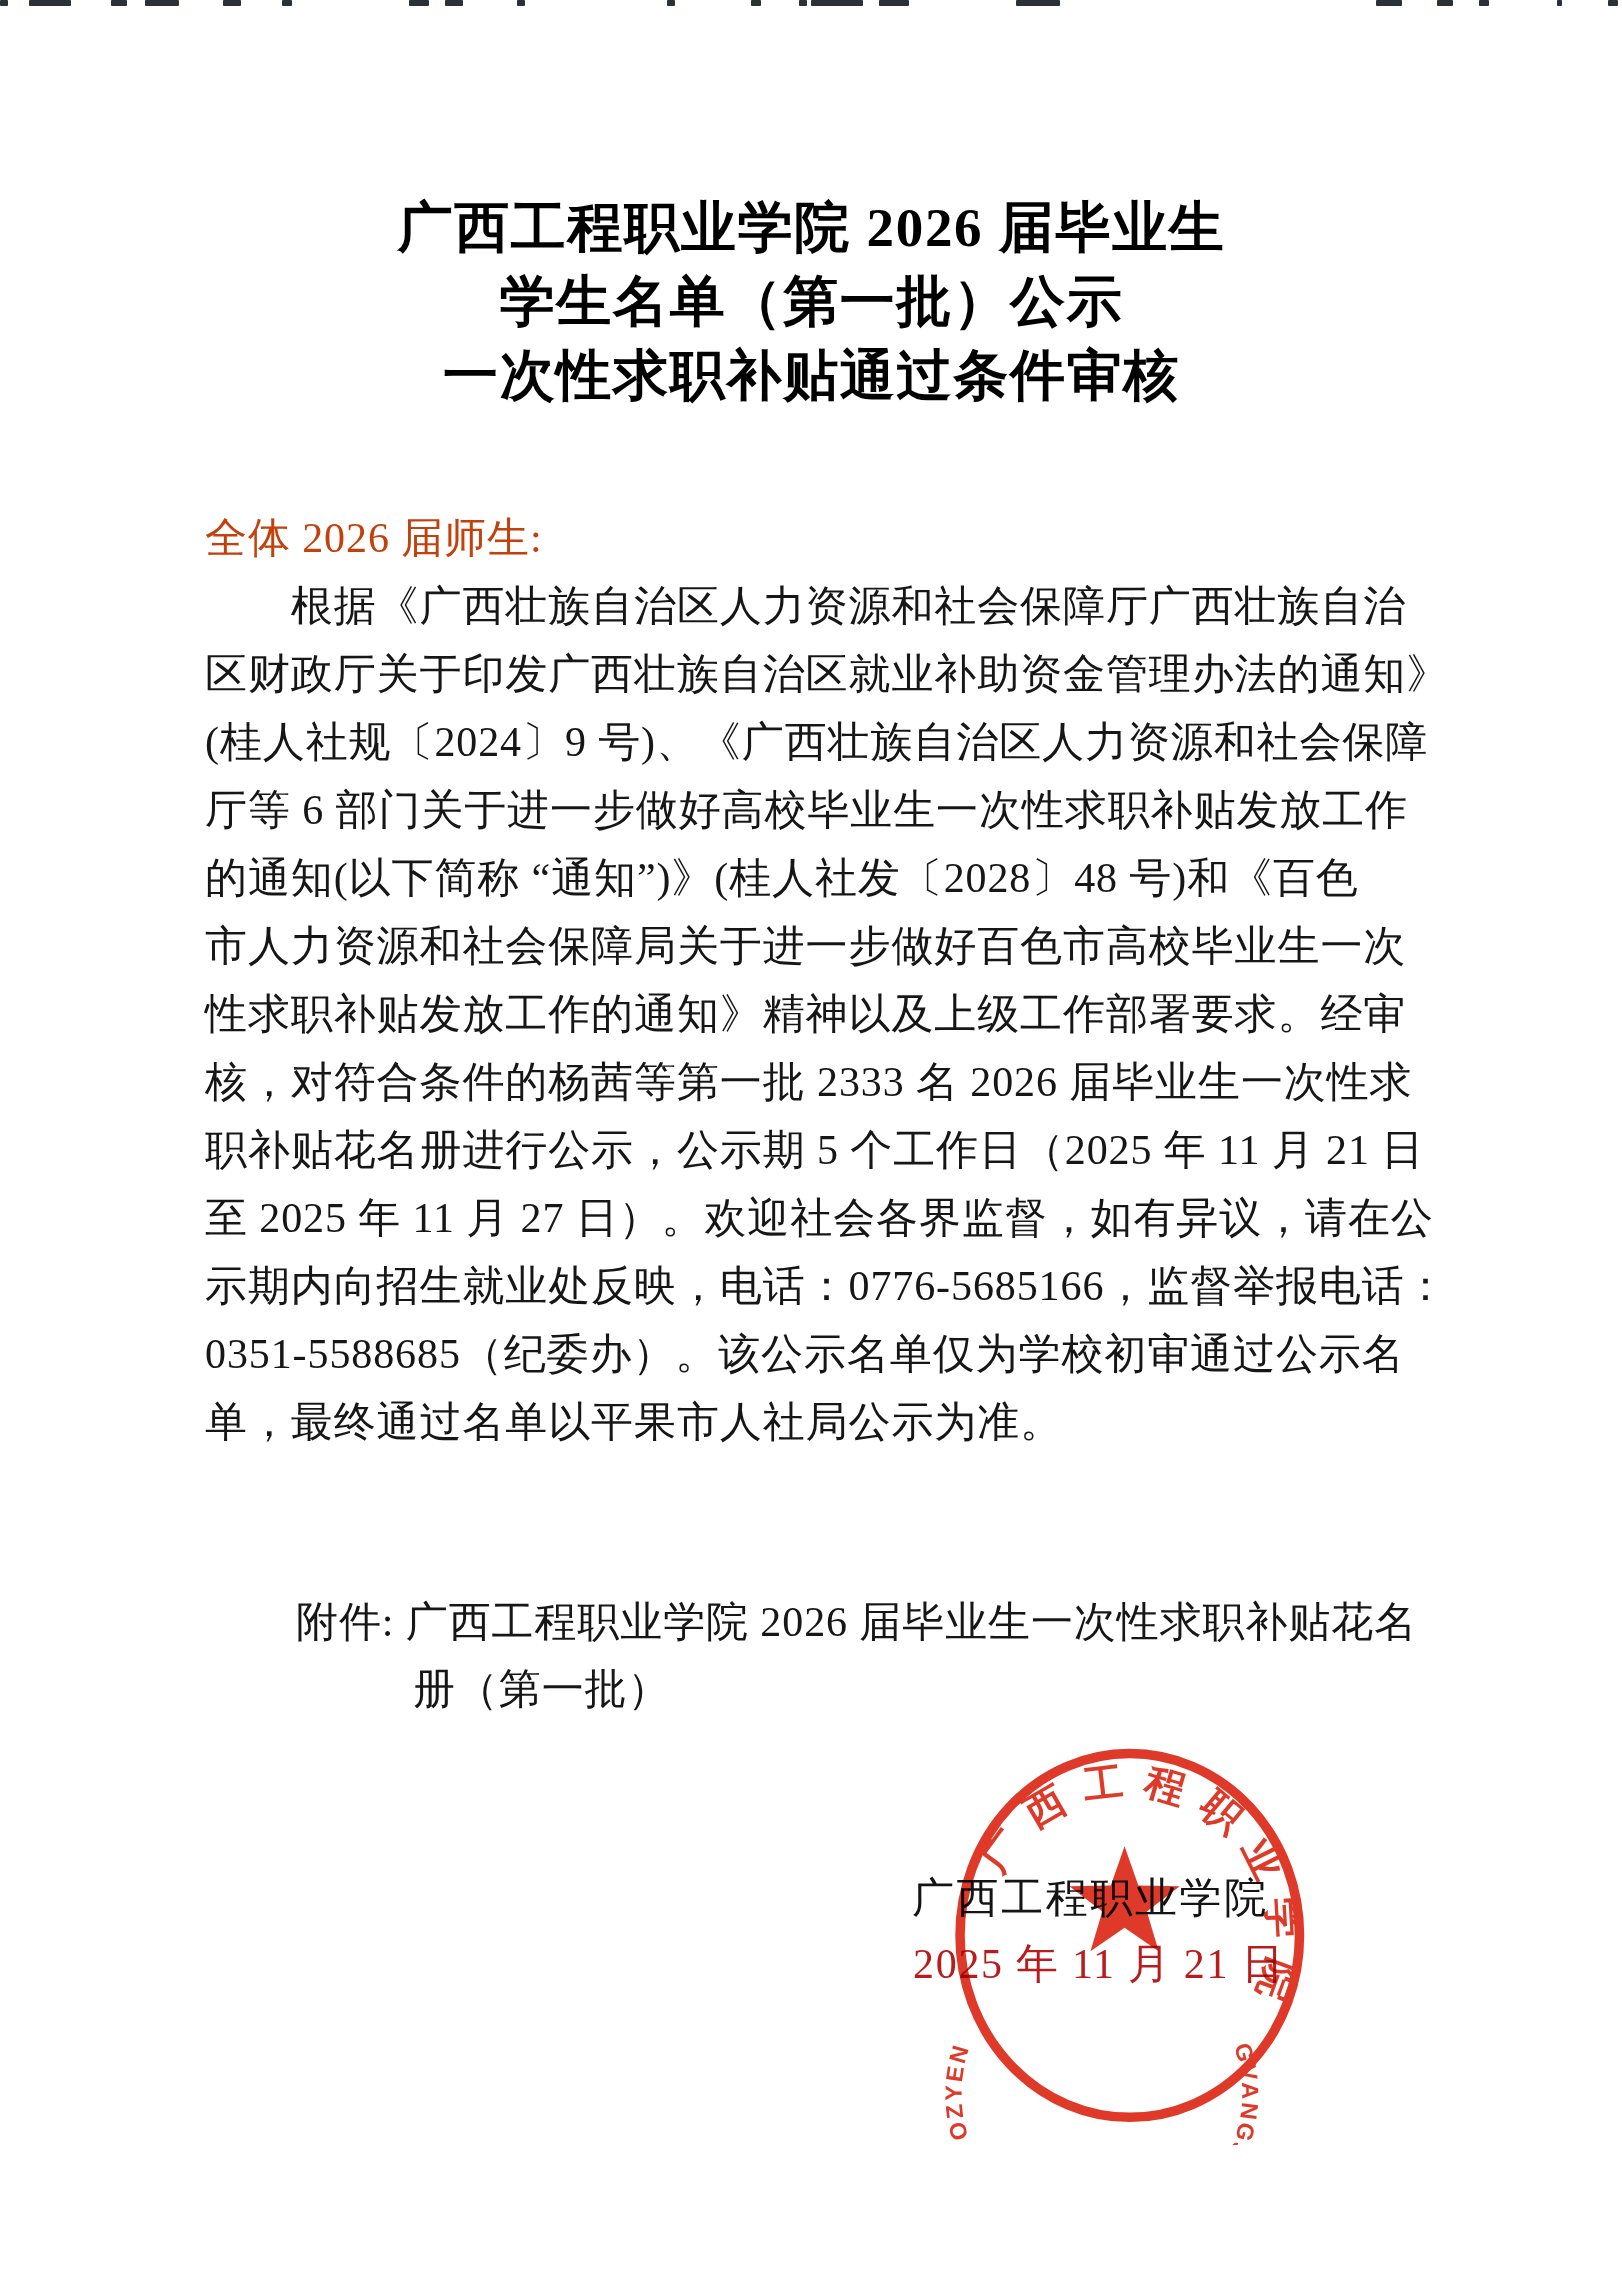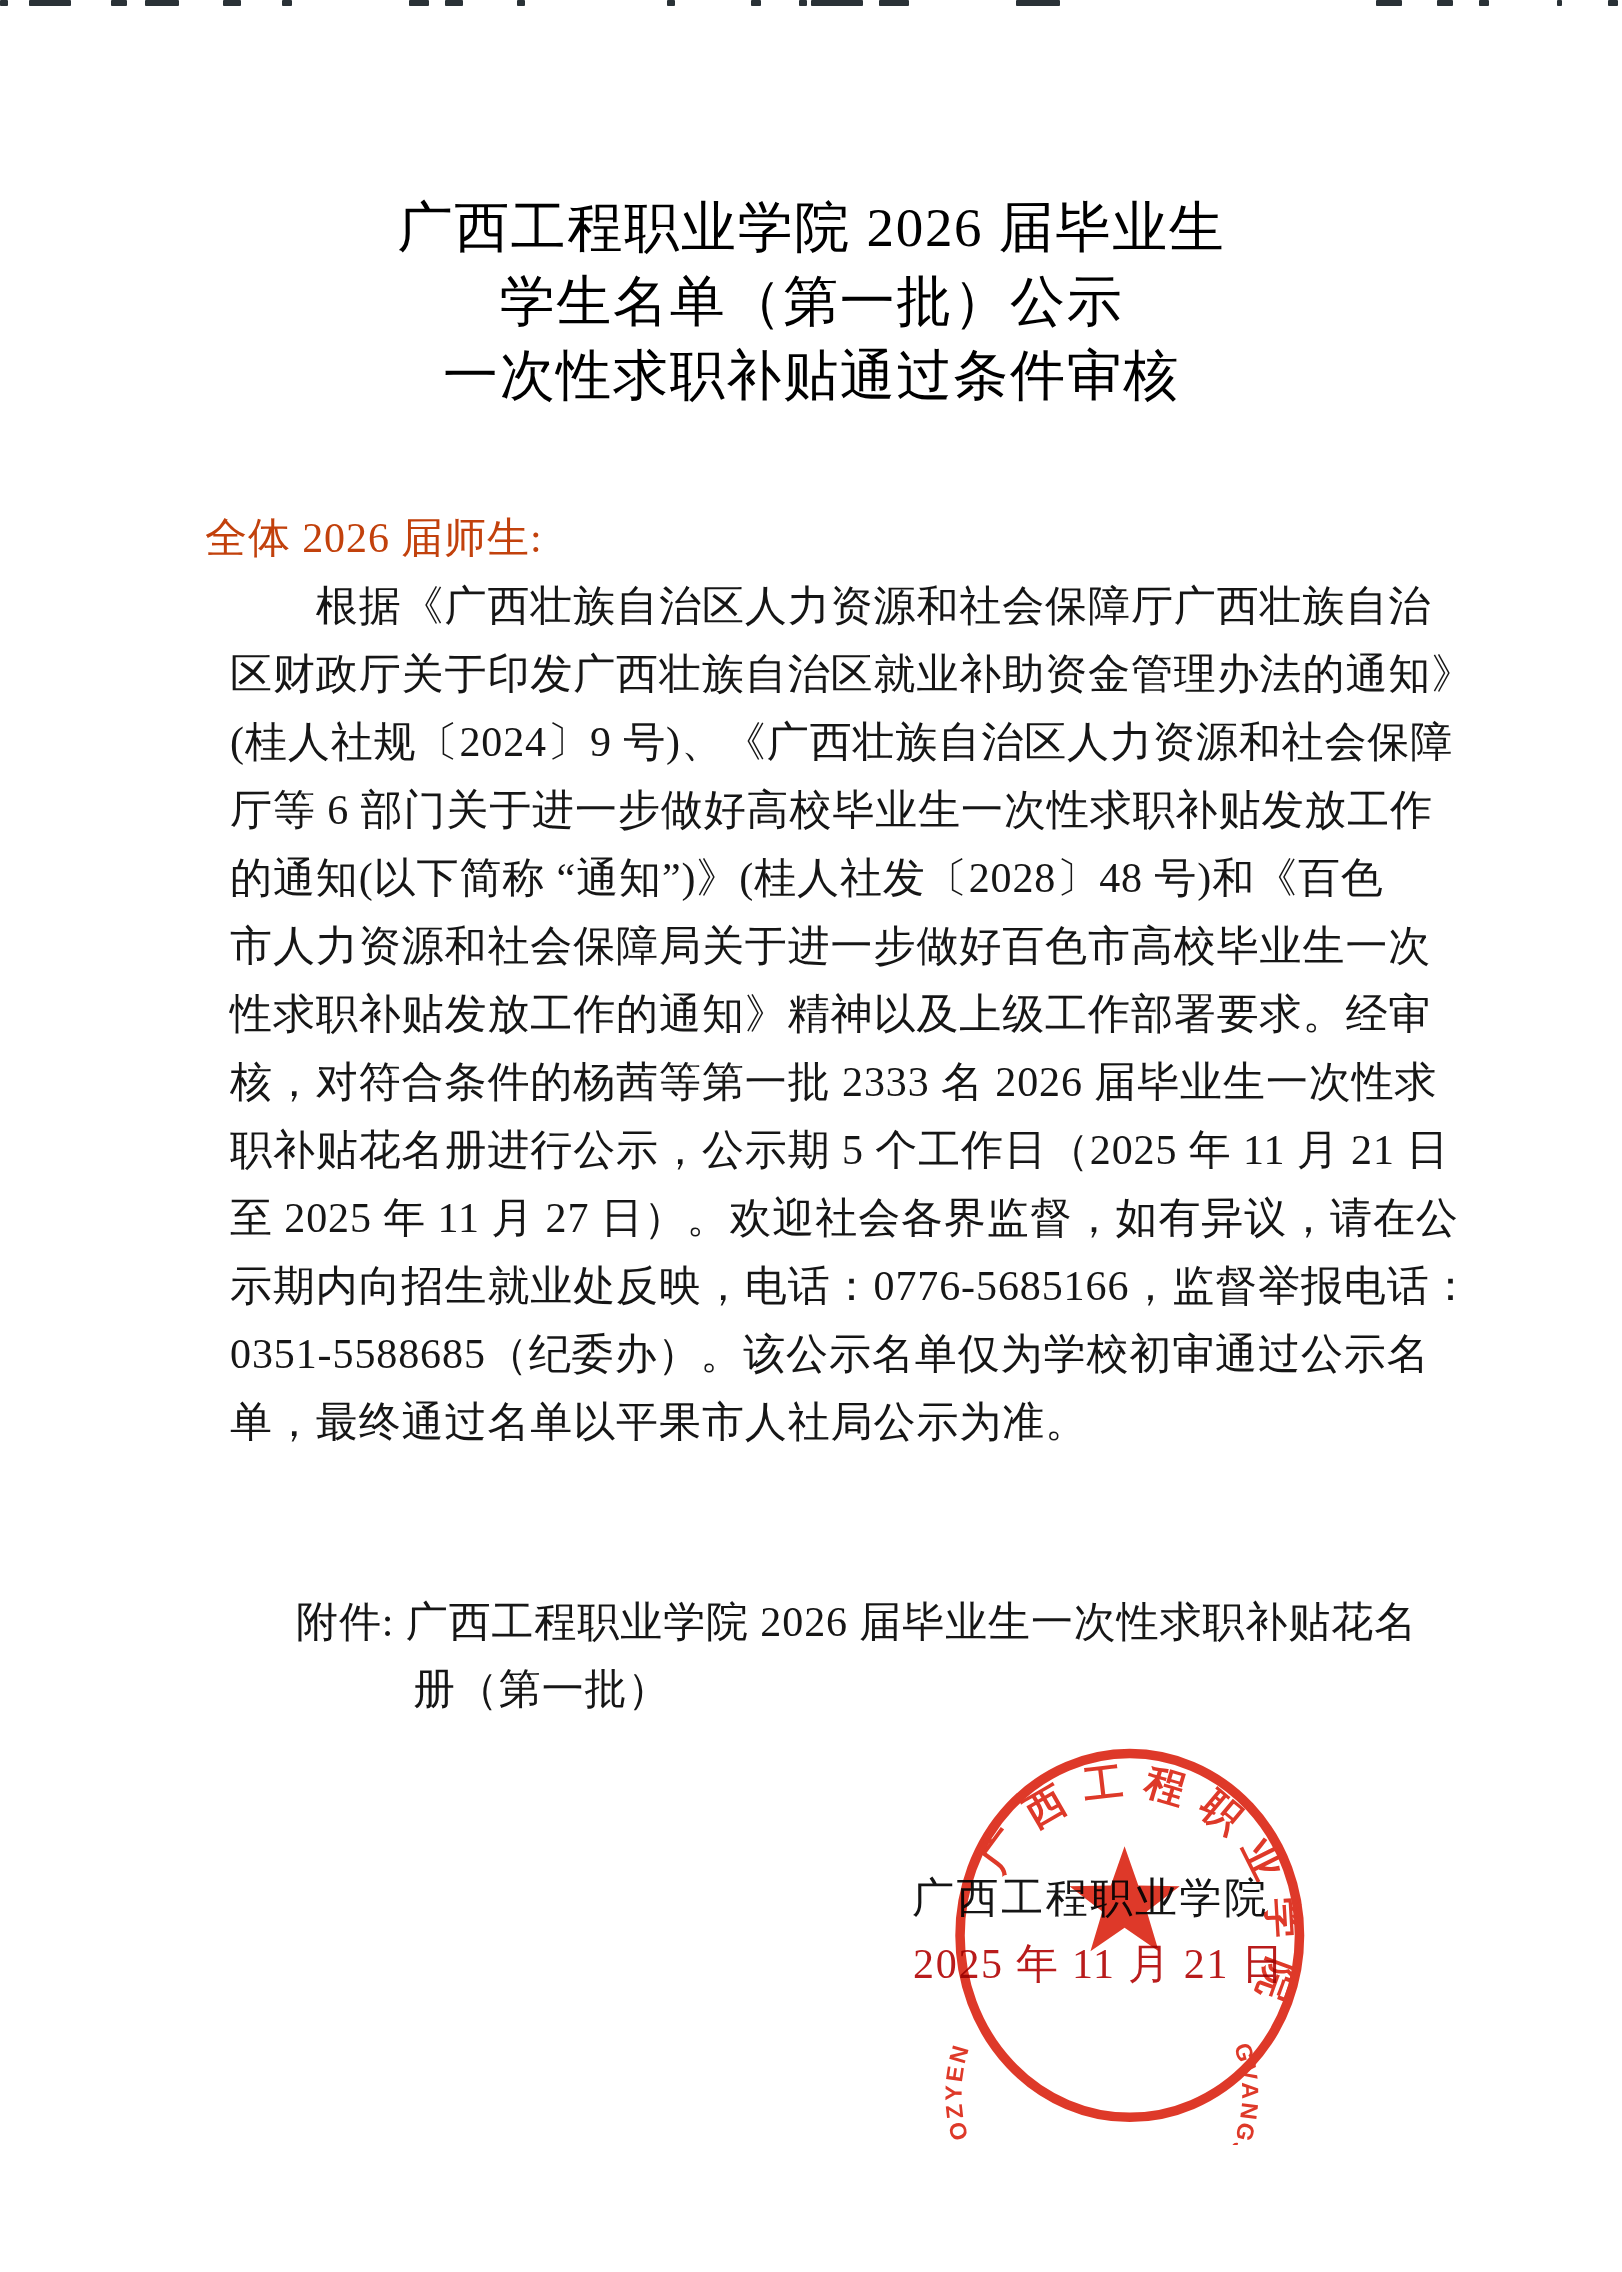--- a/index.html
+++ b/index.html
@@ -10,28 +10,28 @@
     font-family:"Liberation Serif","DejaVu Serif",serif;
     overflow:hidden;
   }
   .page{position:absolute;inset:0;background:#ffffff;}
   
   .artifact{position:absolute;top:0;background:#2a3237;border-radius:0.9px;}
   
   .title-block{
     position:absolute;top:191px;left:0;width:100%;
     text-align:center;color:#000;
-    font-size:55px;line-height:74px;font-weight:400;
+    font-size:55px;line-height:74px;font-weight:700;
     letter-spacing:1.7px;
   }
   .salutation{position:absolute;left:205px;top:504px;color:#c2410c;
     font-size:42px;line-height:68px;letter-spacing:0.9px;white-space:nowrap;}
   .para{position:absolute;left:205px;top:572px;color:#161616;
     font-size:42px;line-height:68px;letter-spacing:0.9px;}
-  .para .line{white-space:nowrap;margin-left:25px;}
+  .para .line{white-space:nowrap;}
   .attach1{position:absolute;left:296px;top:1588px;}
   .attach2{position:absolute;left:413px;top:1655px;text-align:center;}
   .attach1,.attach2{color:#161616;font-size:42px;line-height:68px;
     letter-spacing:0.9px;white-space:nowrap;}
   
   .sig-org{position:absolute;left:912px;top:1864px;color:#141414;
     font-size:42px;line-height:68px;letter-spacing:2.6px;white-space:nowrap;}
   .sig-date{position:absolute;left:913px;top:1930px;color:#b91c1c;
     font-size:42px;line-height:68px;letter-spacing:1.7px;white-space:nowrap;}
   

